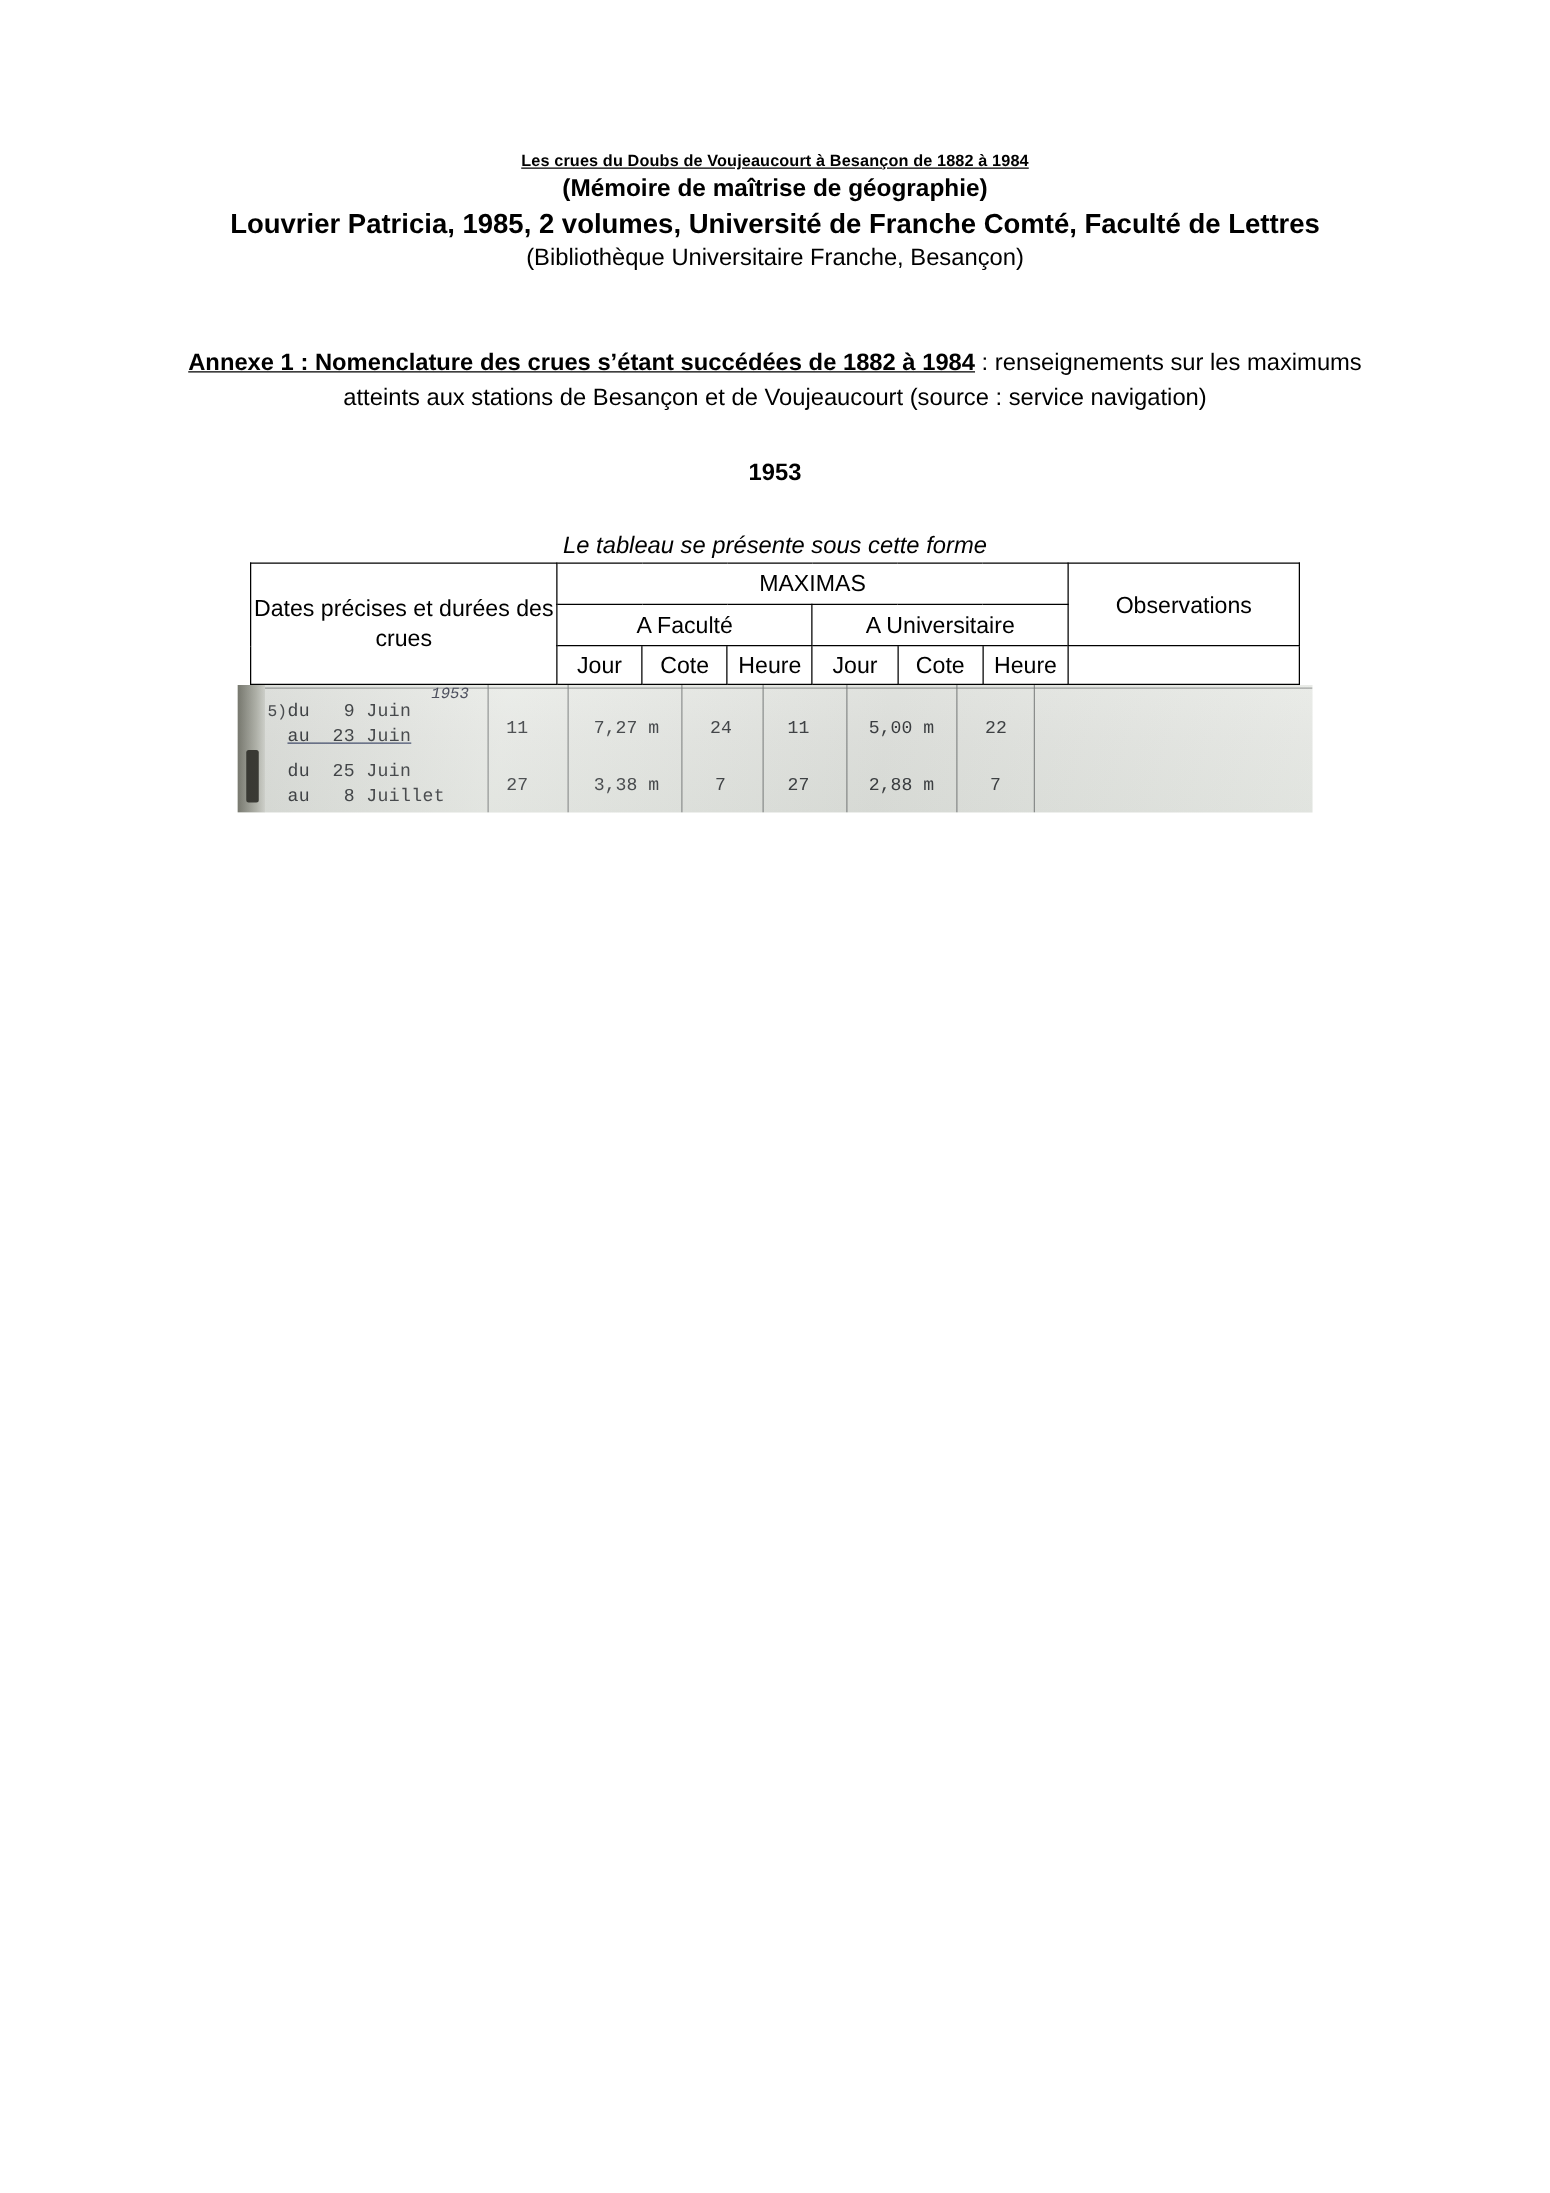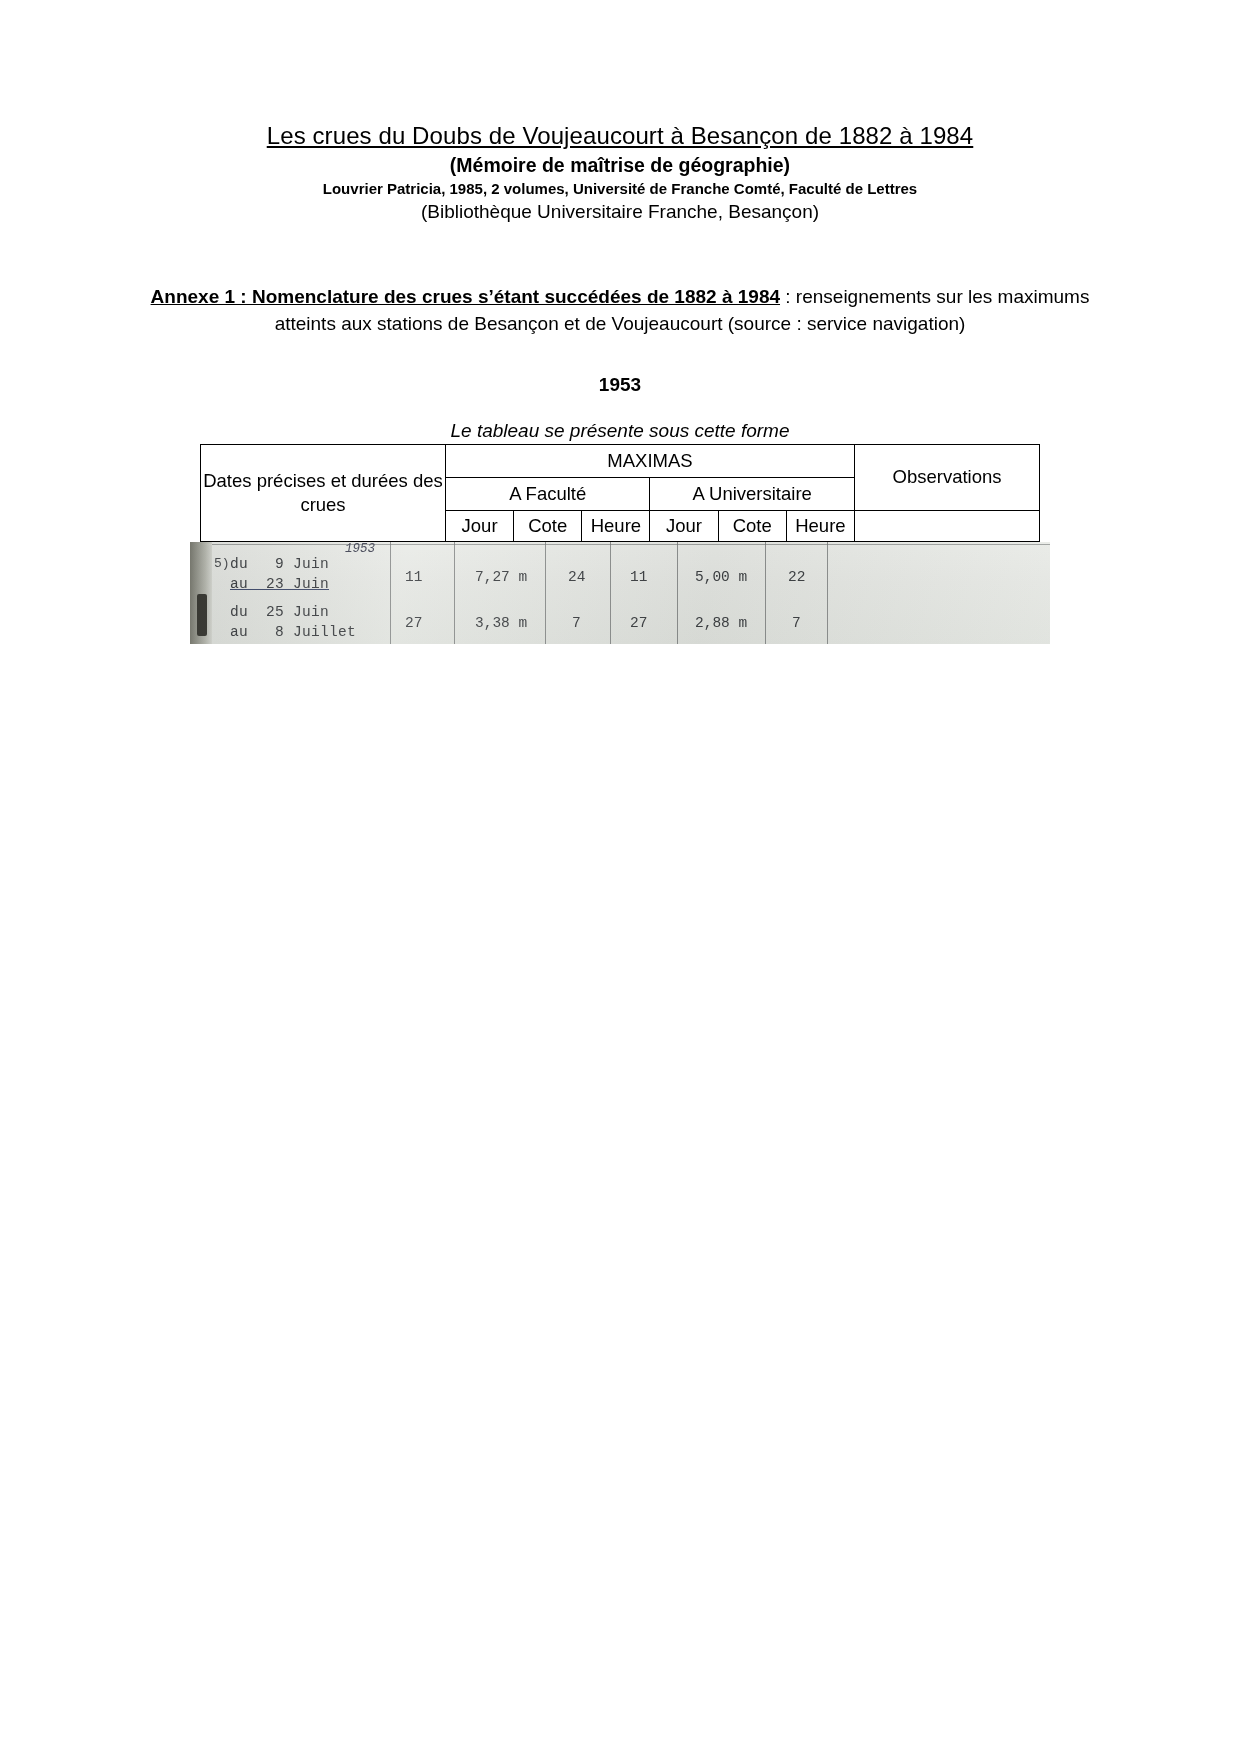--- a/index.html
+++ b/index.html
@@ -23,32 +23,32 @@
     padding: 0;
   }
 
   
   .title-block {
     margin-top: 120px;
     text-align: center;
     line-height: 1.35;
   }
   .title-line-1 {
-    font-size: 24px;
-    font-weight: normal;
+    font-size: 13px;
+    font-weight: bold;
     text-decoration: underline;
     letter-spacing: 0.1px;
     margin-top: 24px;
   }
   .title-line-2 {
     font-size: 19.5px;
     font-weight: bold;
   }
   .title-line-3 {
-    font-size: 15px;
+    font-size: 22px;
     font-weight: bold;
   }
   .title-line-4 {
     font-size: 19px;
     font-weight: normal;
   }
 
   
   .annexe-block {
     margin-top: 58px;
@@ -65,21 +65,21 @@
   
   .year-line {
     margin-top: 36px;
     text-align: center;
     font-size: 19px;
     font-weight: bold;
   }
 
   
   .caption-line {
-    margin-top: 24px;
+    margin-top: 36px;
     text-align: center;
     font-size: 19px;
     font-style: italic;
   }
 
   
   .table-wrap {
     margin: 2px auto 0 auto;
     width: 840px;
   }

